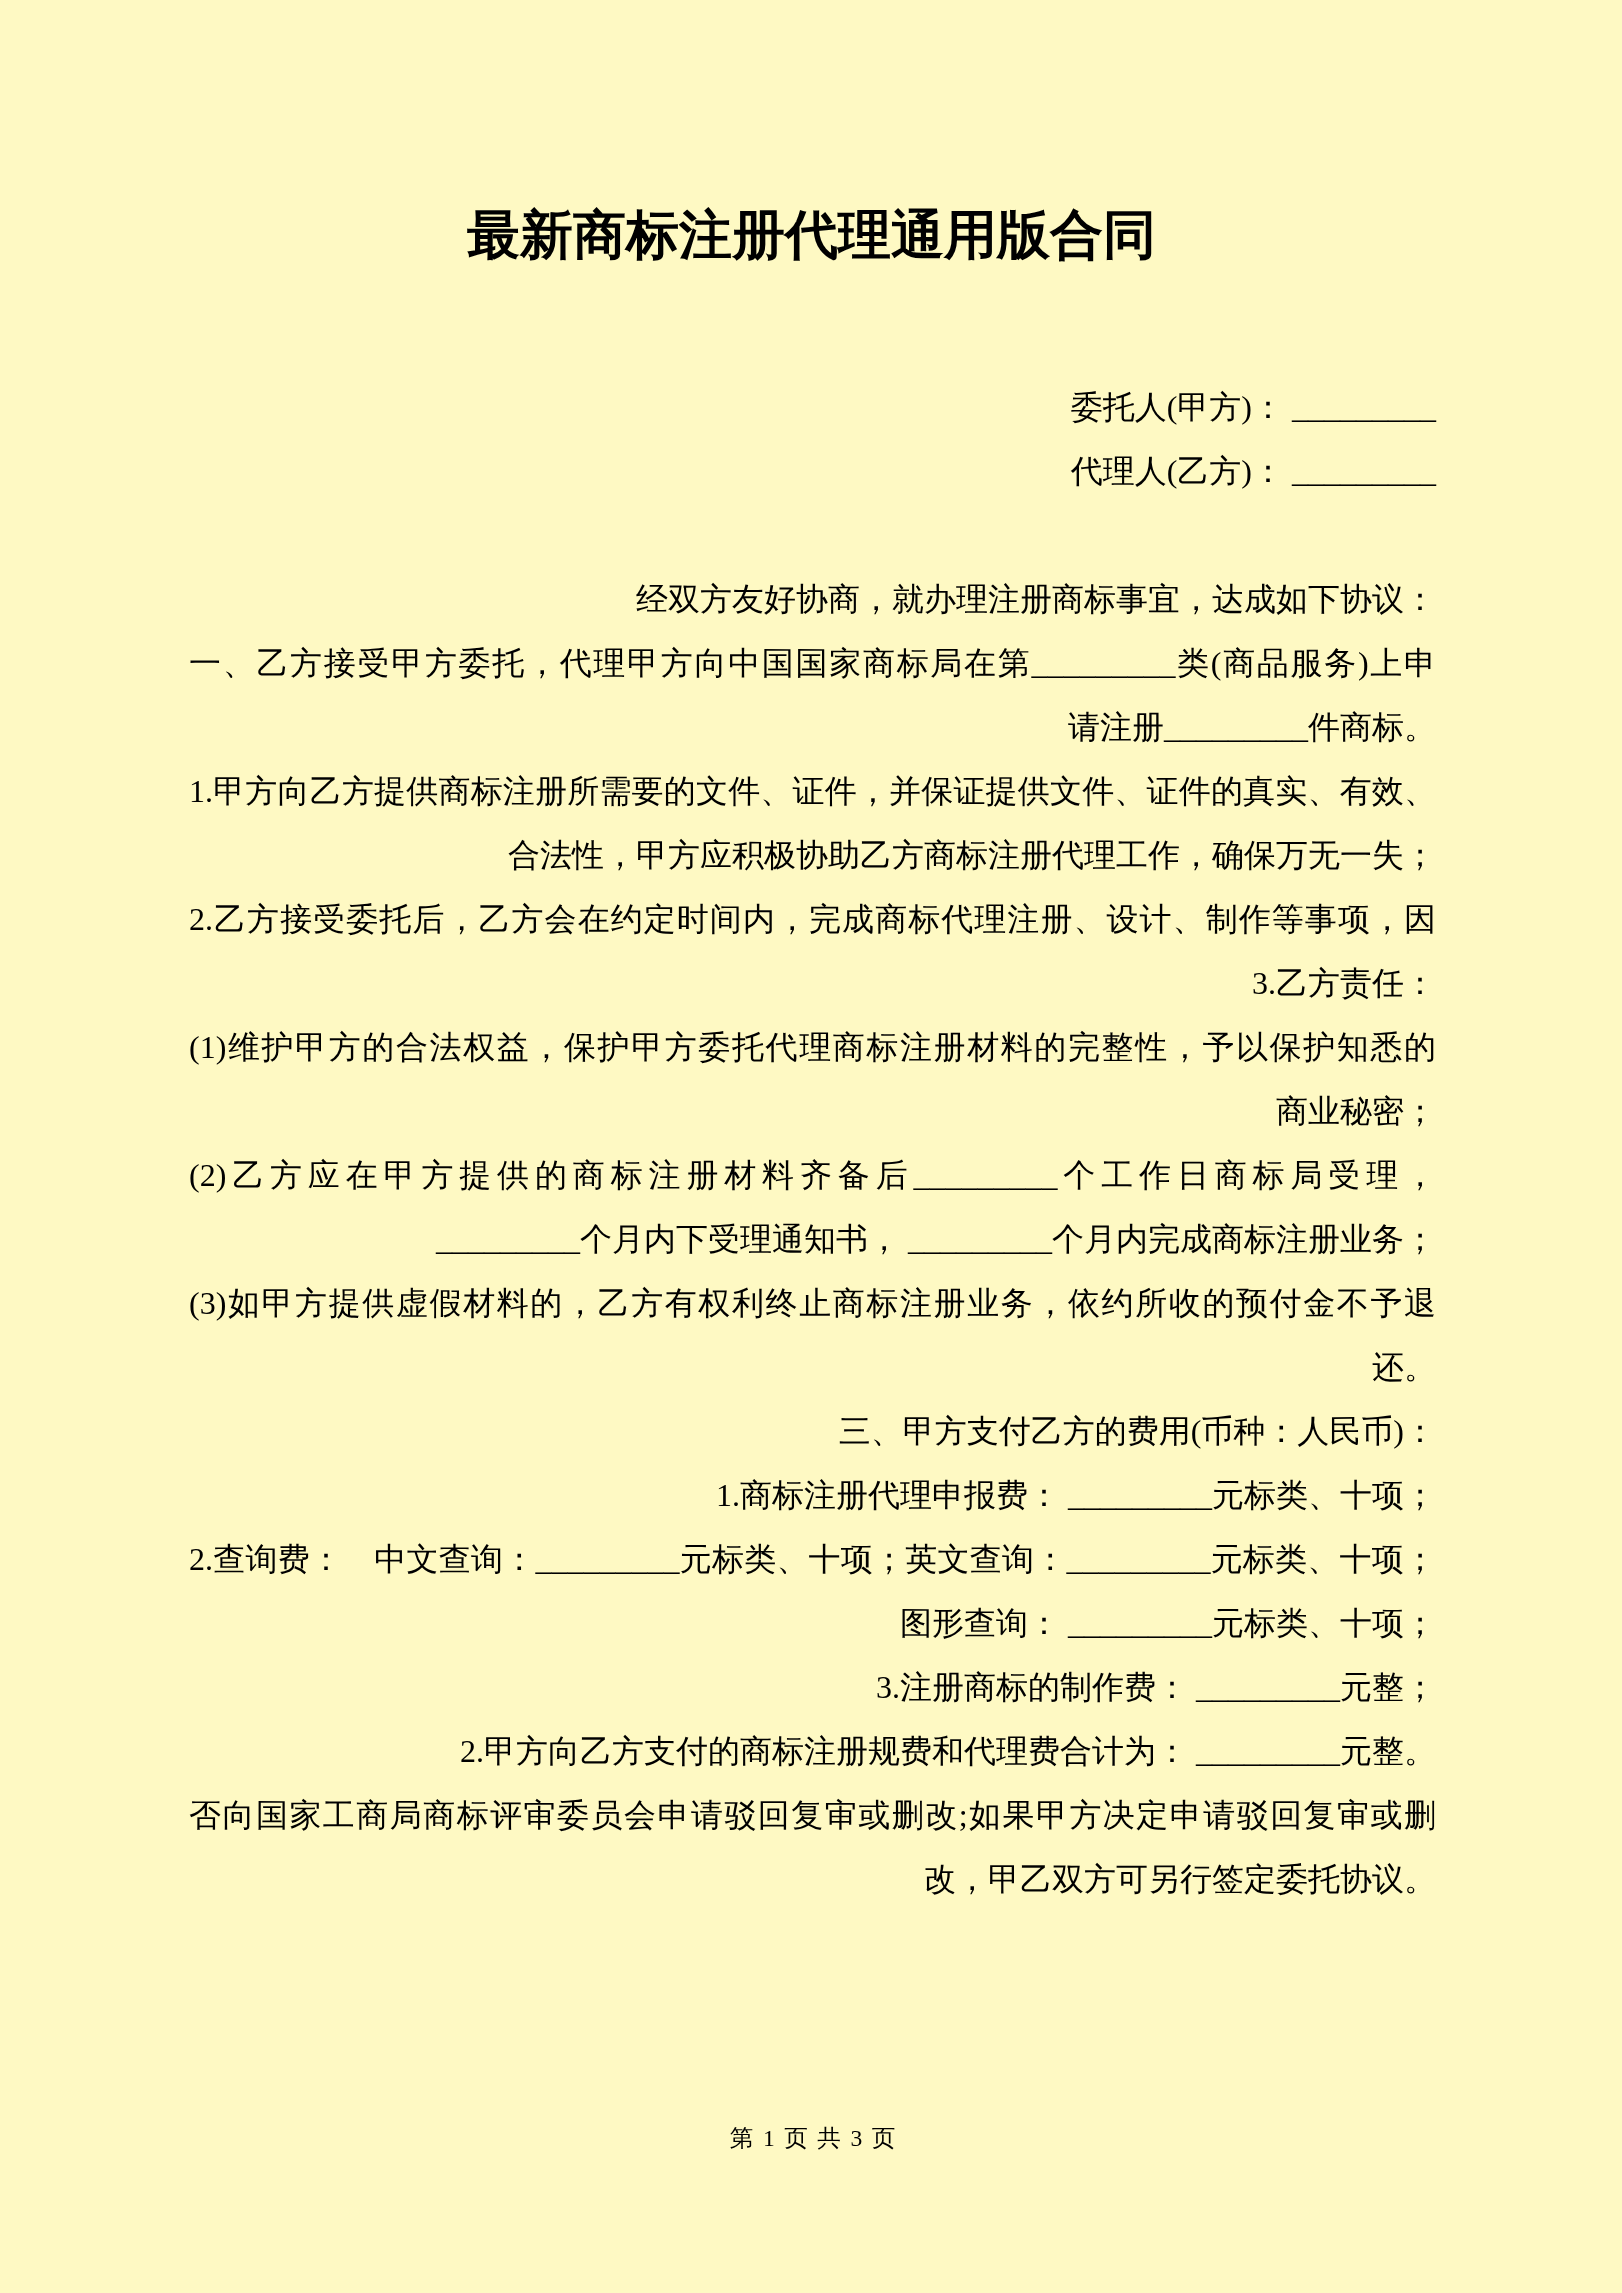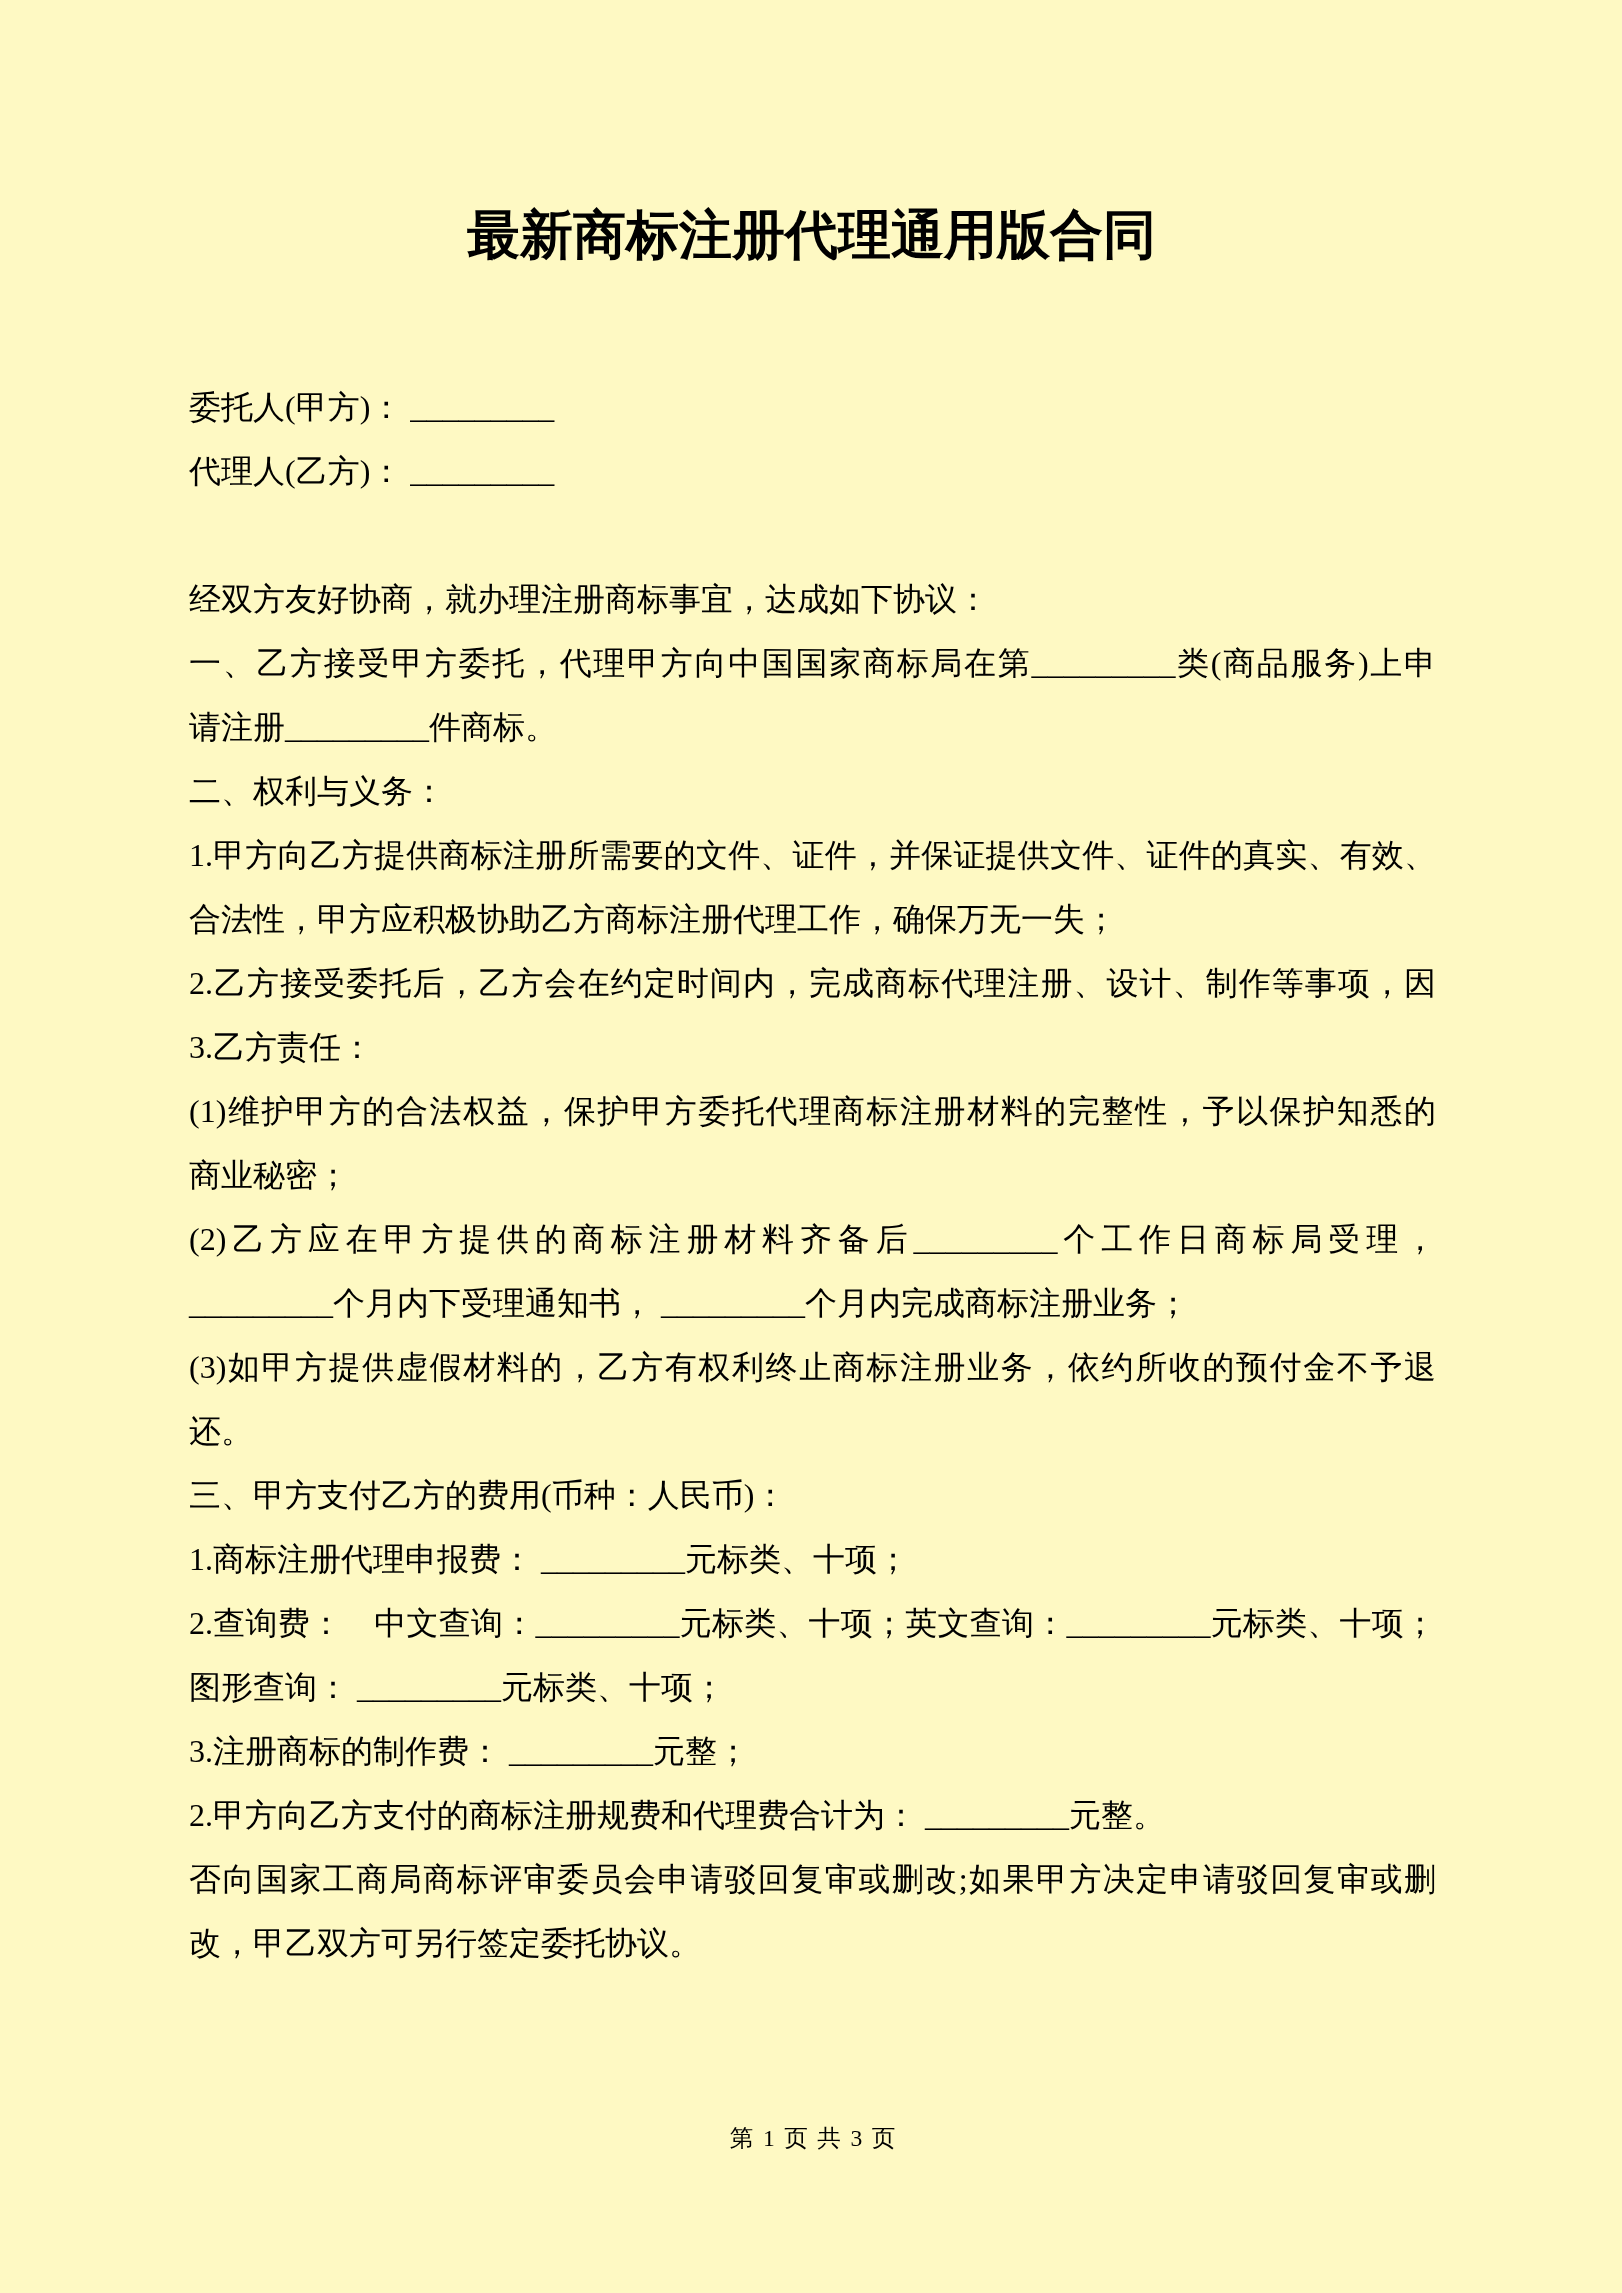--- a/index.html
+++ b/index.html
@@ -21,21 +21,21 @@
     text-align: center;
     white-space: nowrap;
   }
   .content {
     margin: 98px 0 0 189px;
     width: 1247px;
   }
   .line {
     font-size: 32px;
     line-height: 64px;
-    text-align: left;
+    text-align: right;
   }
   .line.full {
     text-align: justify;
     text-align-last: justify;
   }
   .line.gap {
     margin-top: 64px;
   }
   .footer {
     position: absolute;
@@ -54,21 +54,20 @@
 <div class="page">
 
   <h1 class="title">最新商标注册代理通用版合同</h1>
 
   <div class="content">
     <div class="line">委托人(甲方)： _________</div>
     <div class="line">代理人(乙方)： _________</div>
     <div class="line gap">经双方友好协商，就办理注册商标事宜，达成如下协议：</div>
     <div class="line full">一、乙方接受甲方委托，代理甲方向中国国家商标局在第_________类(商品服务)上申</div>
     <div class="line">请注册_________件商标。</div>
-    <div class="line">二、权利与义务：</div>
     <div class="line full">1.甲方向乙方提供商标注册所需要的文件、证件，并保证提供文件、证件的真实、有效、</div>
     <div class="line">合法性，甲方应积极协助乙方商标注册代理工作，确保万无一失；</div>
     <div class="line full">2.乙方接受委托后，乙方会在约定时间内，完成商标代理注册、设计、制作等事项，因</div>
     <div class="line">3.乙方责任：</div>
     <div class="line full">(1)维护甲方的合法权益，保护甲方委托代理商标注册材料的完整性，予以保护知悉的</div>
     <div class="line">商业秘密；</div>
     <div class="line full">(2)乙方应在甲方提供的商标注册材料齐备后_________个工作日商标局受理，</div>
     <div class="line">_________个月内下受理通知书， _________个月内完成商标注册业务；</div>
     <div class="line full">(3)如甲方提供虚假材料的，乙方有权利终止商标注册业务，依约所收的预付金不予退</div>
     <div class="line">还。</div>

